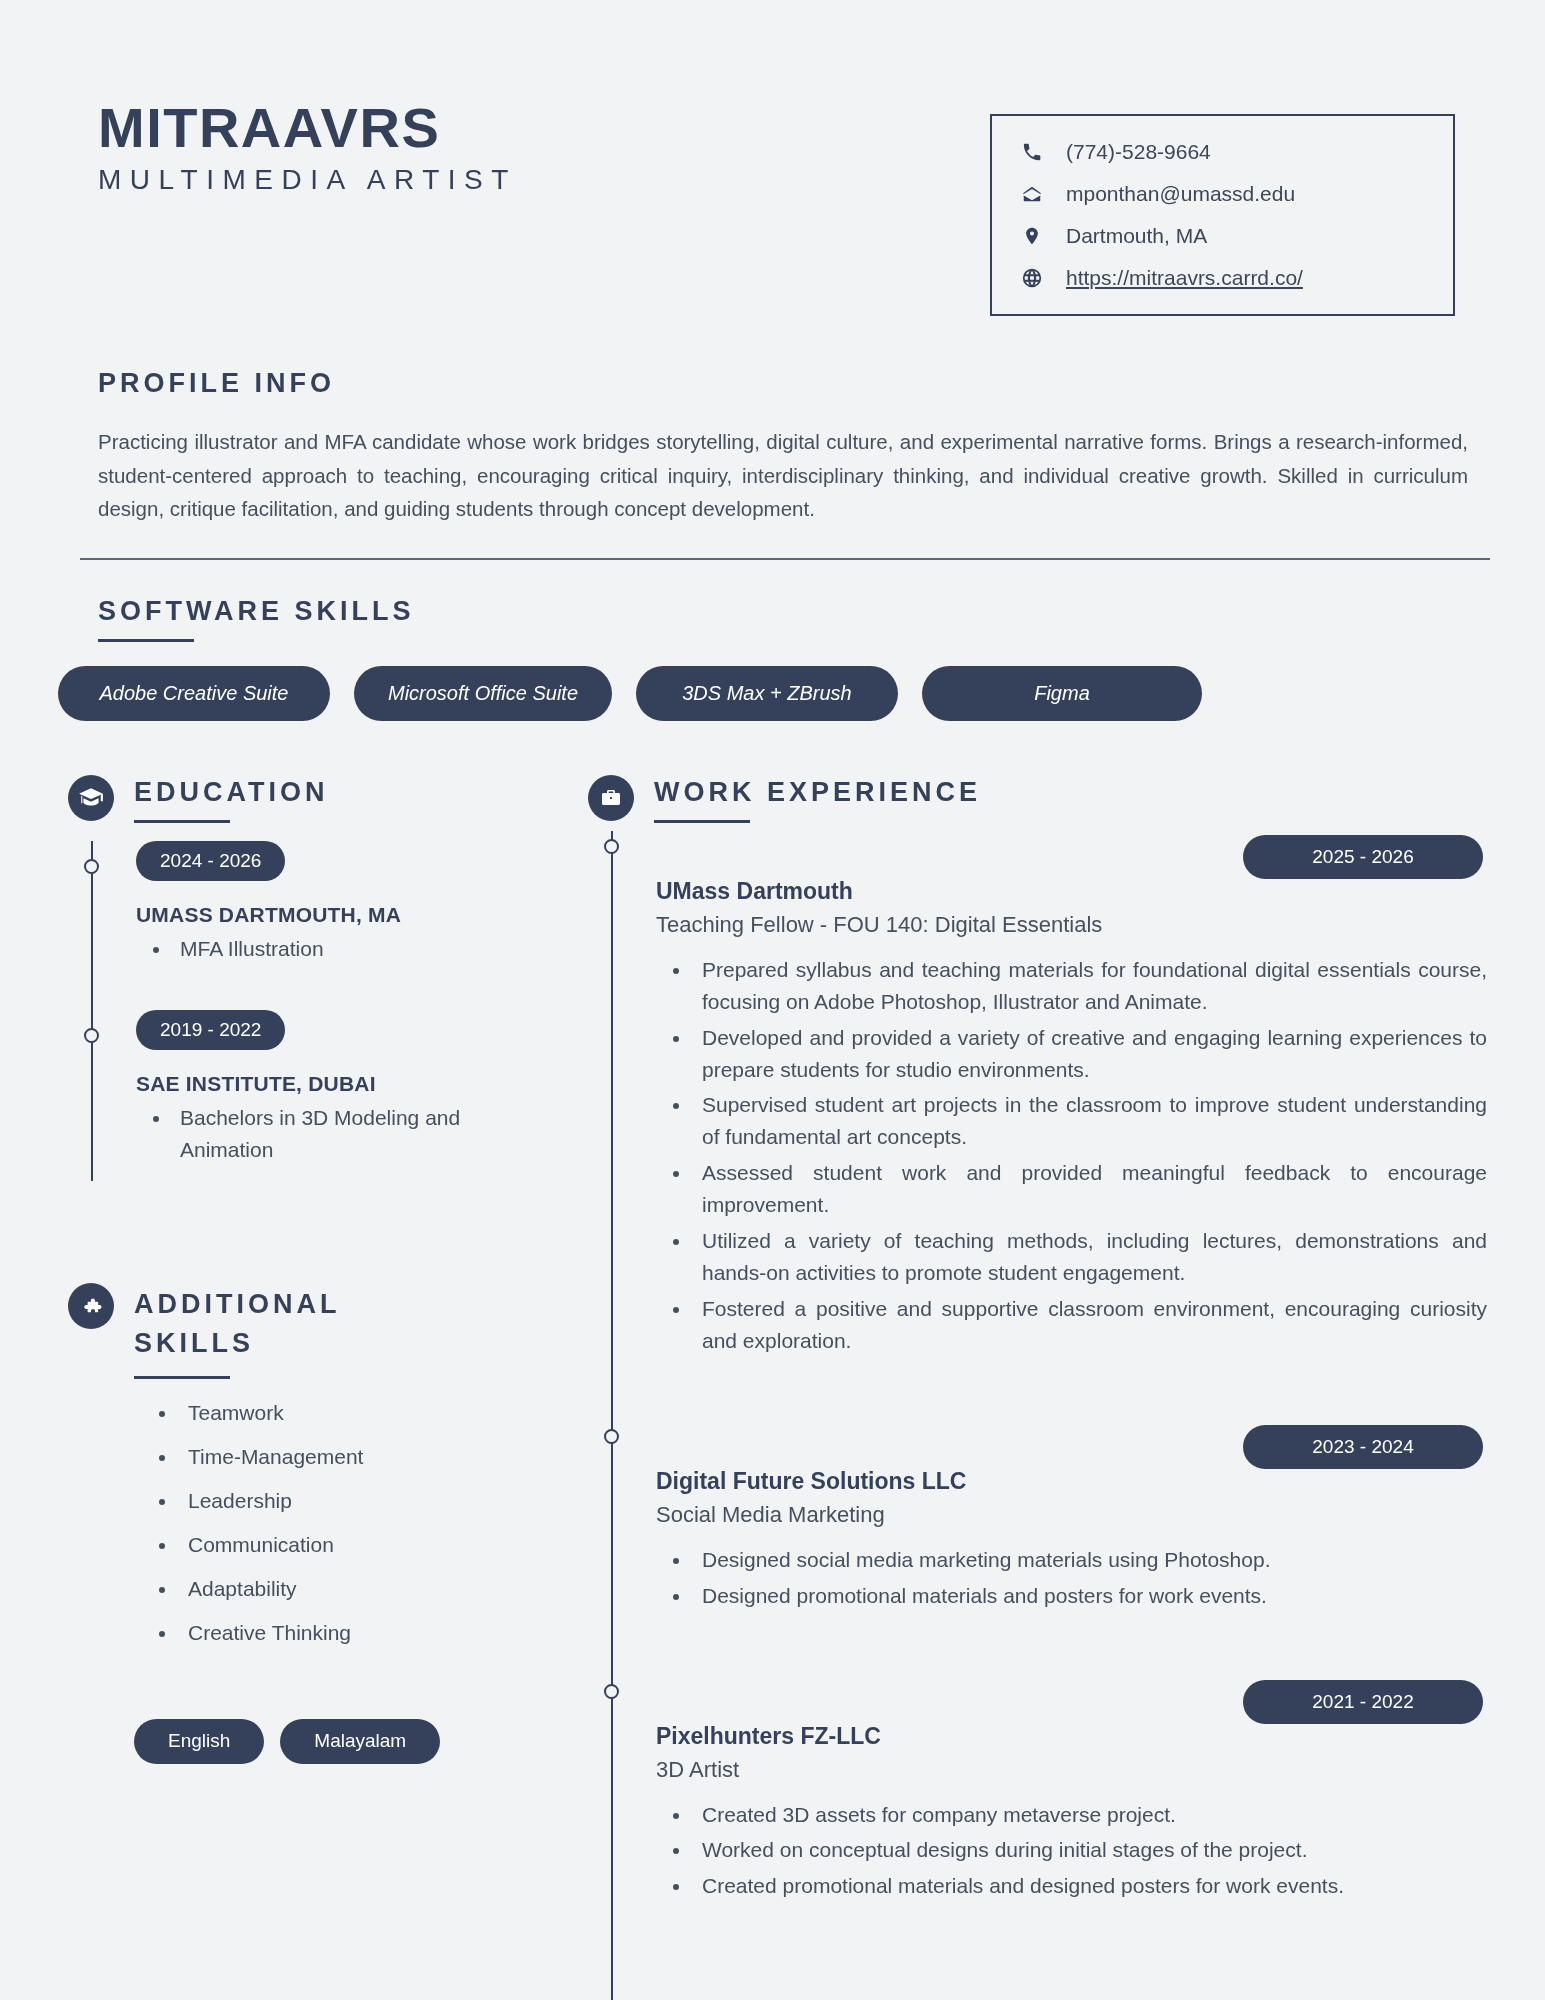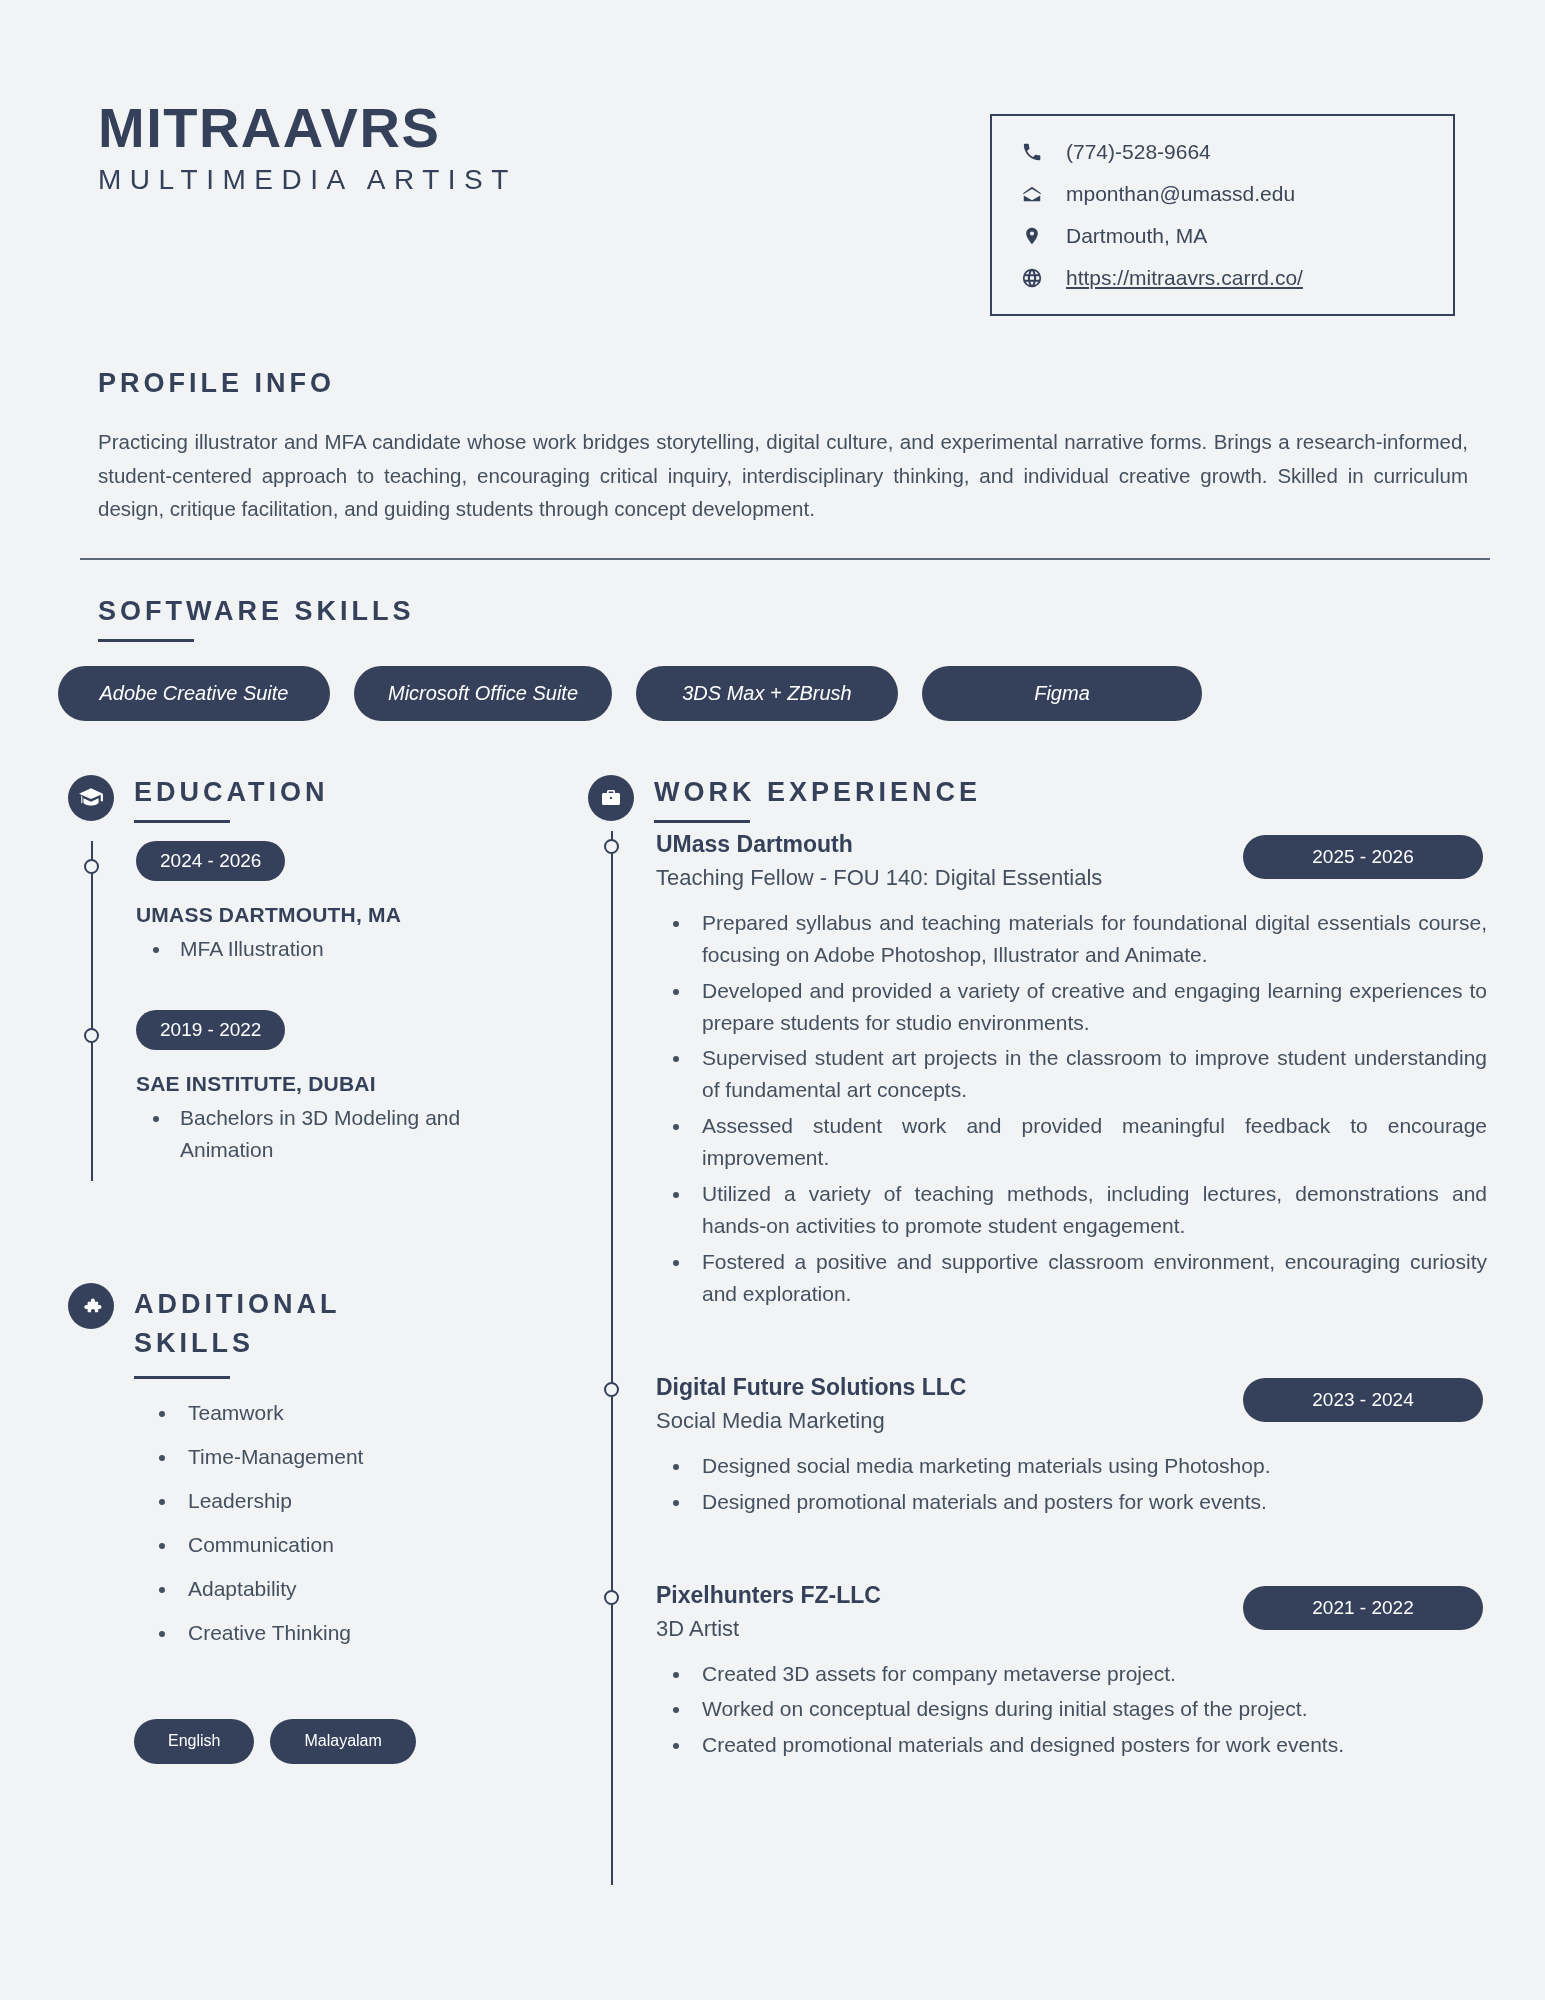--- a/index.html
+++ b/index.html
@@ -272,21 +272,21 @@
   .lang-pills {
     display: flex;
     gap: 16px;
     margin-top: 22px;
     padding-left: 66px;
   }
   .lang-pill {
     background: var(--navy);
     color: #fff;
     border-radius: 26px;
-    font-size: 16px;
+    font-size: 19px;
     height: 45px;
     display: flex;
     align-items: center;
     justify-content: center;
     padding: 0 34px;
   }
 
   
   .work-timeline {
     position: relative;
@@ -303,20 +303,21 @@
   .job-top {
     display: flex;
     justify-content: space-between;
     align-items: flex-start;
   }
 
   .job-company {
     font-size: 23px;
     font-weight: bold;
     color: var(--navy);
+    margin-top: 47px;
   }
   .job-role {
     font-size: 22px;
     color: var(--body-text);
     margin-top: 7px;
   }
 
   .job-date {
     background: var(--navy);
     color: #fff;

